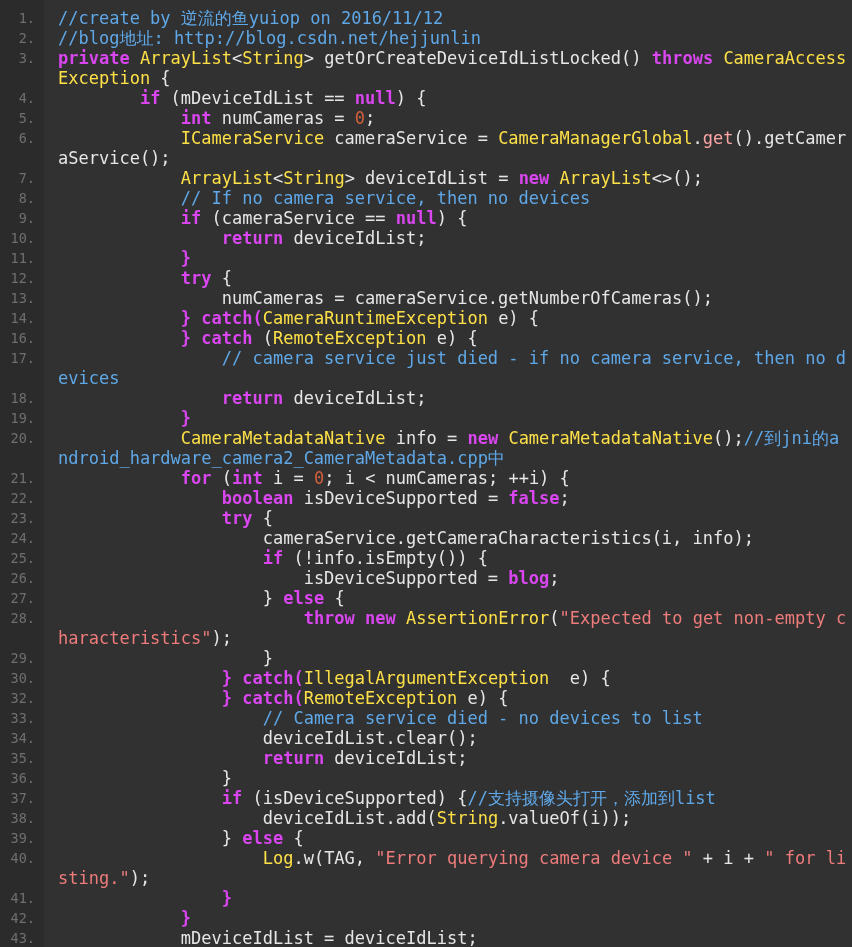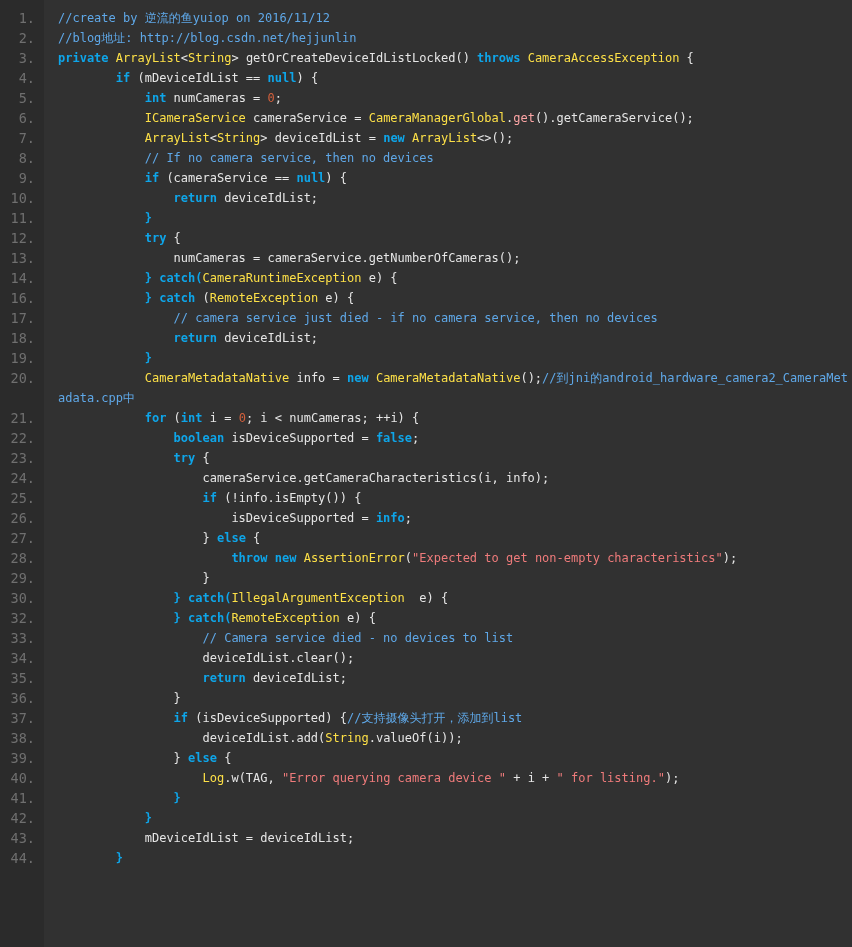--- a/index.html
+++ b/index.html
@@ -55,30 +55,30 @@
     font-family: "DejaVu Sans Mono", "Liberation Mono", monospace;
     -webkit-user-select: none;
     user-select: none;
   }
 
   .src {
     flex: 1 1 auto;
     padding-left: 14px;
     padding-right: 4px;
     color: #e6e6e6;
-    font-size: 12px;
+    font-size: 17px;
     line-height: 20px;
     white-space: pre-wrap;
     word-break: break-all;
     font-family: "DejaVu Sans Mono", "Liberation Mono", monospace;
   }
 
   
   .t-com  { color: #5fa8e8; }
-  .t-kw   { color: #0ea5e9; font-weight: bold; }
+  .t-kw   { color: #d946ef; font-weight: bold; }
   .t-type { color: #fde047; }
   .t-str  { color: #ef7b7b; }
   .t-num  { color: #d4603c; }
   .t-fn   { color: #fca5a5; }
   .t-pl   { color: #e6e6e6; }
 </style>
 </head>
 <body>
 
 <div id="code-viewer">
@@ -175,21 +175,21 @@
       <div class="code-line">
         <div class="ln">24.</div>
         <div class="src"><span class="t-pl">                    cameraService.getCameraCharacteristics(i, info);</span></div>
       </div>
       <div class="code-line">
         <div class="ln">25.</div>
         <div class="src"><span class="t-pl">                    </span><span class="t-kw">if</span><span class="t-pl"> (!info.isEmpty()) {</span></div>
       </div>
       <div class="code-line">
         <div class="ln">26.</div>
-        <div class="src"><span class="t-pl">                        isDeviceSupported = </span><span class="t-kw">info</span><span class="t-pl">;</span></div>
+        <div class="src"><span class="t-pl">                        isDeviceSupported = </span><span class="t-kw">blog</span><span class="t-pl">;</span></div>
       </div>
       <div class="code-line">
         <div class="ln">27.</div>
         <div class="src"><span class="t-pl">                    } </span><span class="t-kw">else</span><span class="t-pl"> {</span></div>
       </div>
       <div class="code-line">
         <div class="ln">28.</div>
         <div class="src"><span class="t-pl">                        </span><span class="t-kw">throw</span><span class="t-pl"> </span><span class="t-kw">new</span><span class="t-pl"> </span><span class="t-type">AssertionError</span><span class="t-pl">(</span><span class="t-str">"Expected to get non-empty characteristics"</span><span class="t-pl">);</span></div>
       </div>
       <div class="code-line">

